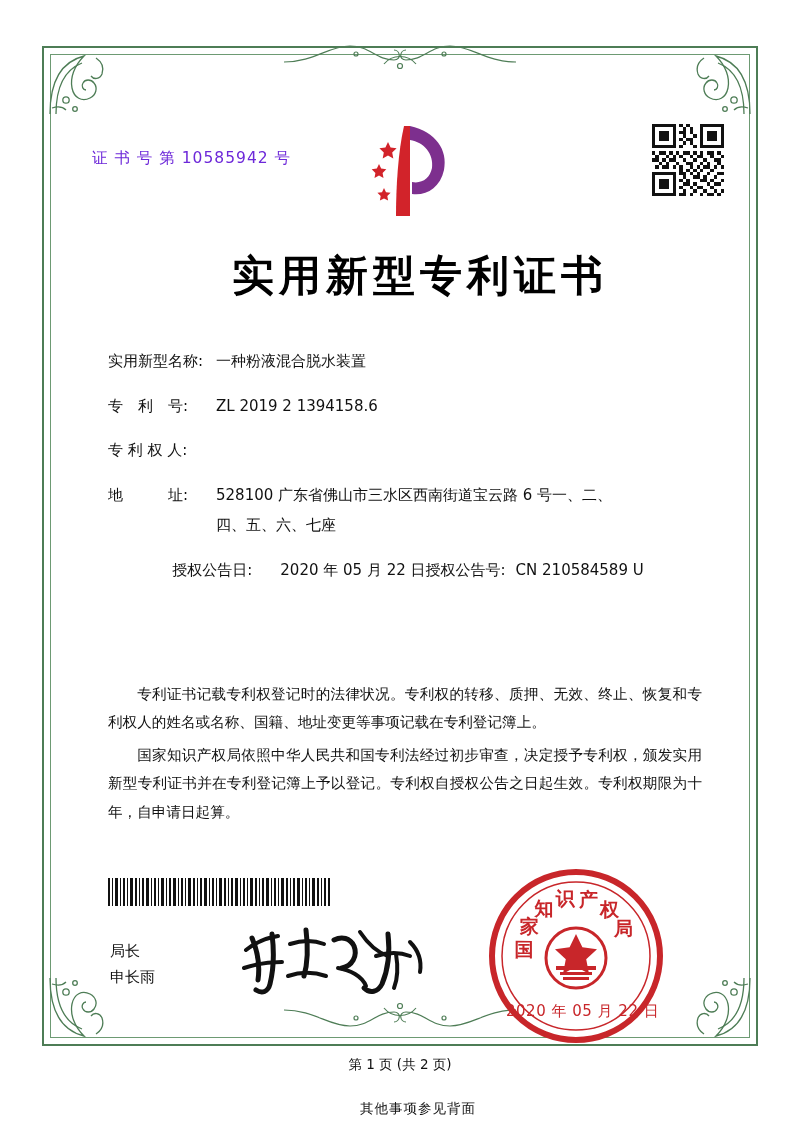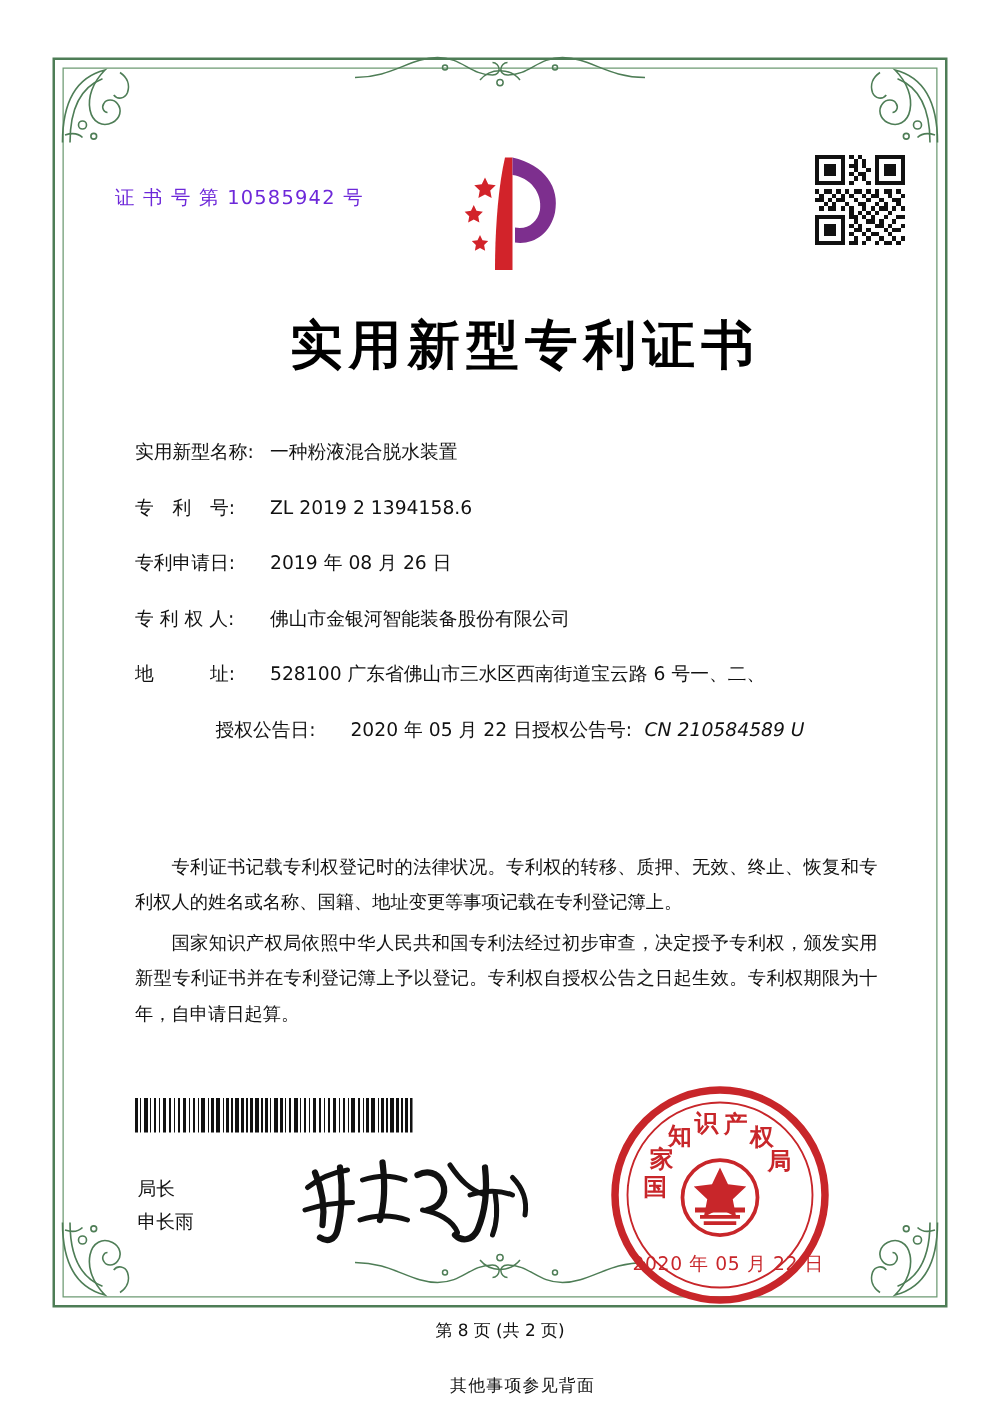--- a/index.html
+++ b/index.html
@@ -413,40 +413,36 @@
       <div class="label">实用新型名称:</div>
       <div class="value">一种粉液混合脱水装置</div>
     </div>
 
 
     <div class="row">
       <div class="label">专　利　号:</div>
       <div class="value">ZL 2019 2 1394158.6</div>
     </div>
 
-    <div class="row">
-      <div class="label">专利申请日:</div>
-      <div class="value">2019 年 08 月 26 日</div>
-    </div>
 
     <div class="row">
       <div class="label">专 利 权 人:</div>
-      <div class="value">佛山市金银河智能装备股份有限公司</div>
     </div>
 
     <div class="row">
       <div class="label">地　　　址:</div>
       <div class="value">528100 广东省佛山市三水区西南街道宝云路 6 号一、二、</div>
     </div>
+    <div class="row-2">四、五、六、七座</div>
 
     <div class="row inline2">
       <div class="label">授权公告日:</div>
       <div>2020 年 05 月 22 日</div>
       <div class="value2-label">授权公告号:</div>
-      <div style="margin-left:10px;font-style:italic;">CN 210584589 U</div>
+      <div style="margin-left:10px;">CN 210584589 U</div>
     </div>
 
   </div>
 
   <div class="paragraphs">
     <p>专利证书记载专利权登记时的法律状况。专利权的转移、质押、无效、终止、恢复和专利权人的姓名或名称、国籍、地址变更等事项记载在专利登记簿上。</p>
     <p>国家知识产权局依照中华人民共和国专利法经过初步审查，决定授予专利权，颁发实用新型专利证书并在专利登记簿上予以登记。专利权自授权公告之日起生效。专利权期限为十年，自申请日起算。</p>
   </div>
 
   <div class="barcode">
@@ -559,16 +555,16 @@
         <text transform="translate(90,90) rotate(-12) translate(0,-52) rotate(12)" text-anchor="middle">识</text>
         <text transform="translate(90,90) rotate(14) translate(0,-52) rotate(-14)" text-anchor="middle">产</text>
         <text transform="translate(90,90) rotate(40) translate(0,-52) rotate(-40)" text-anchor="middle">权</text>
         <text transform="translate(90,90) rotate(66) translate(0,-52) rotate(-66)" text-anchor="middle">局</text>
       </g>
     </svg>
   </div>
 
   <div class="seal-date">2020 年 05 月 22 日</div>
 
-  <div class="page-no">第 8 页 (共 2 页)</div>
+  <div class="page-no">第 1 页 (共 2 页)</div>
   <div class="footer-note">其他事项参见背面</div>
 
 </div>
 
 </body></html>

